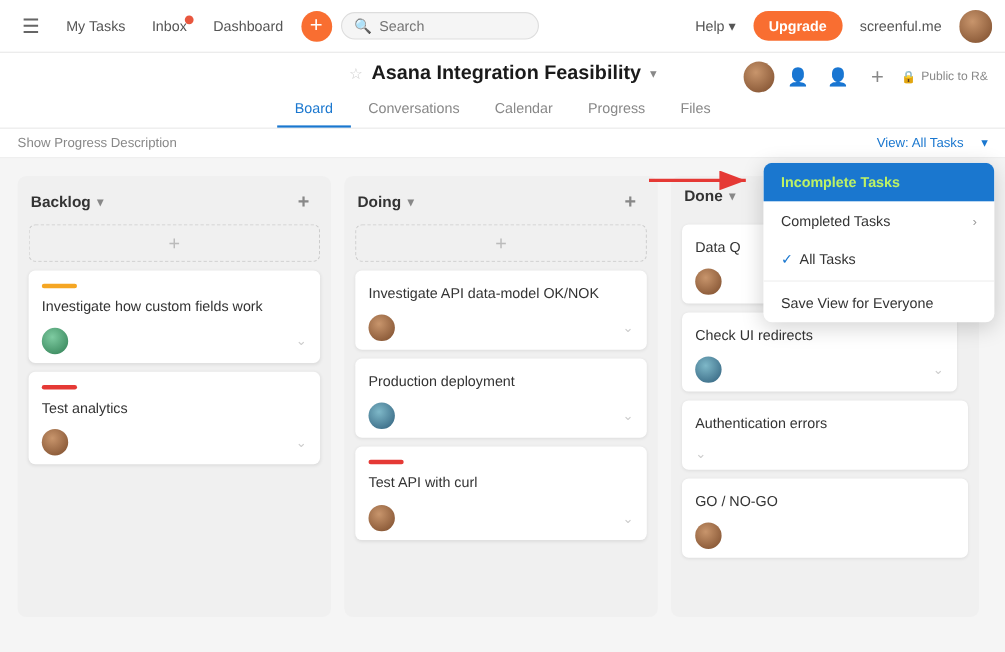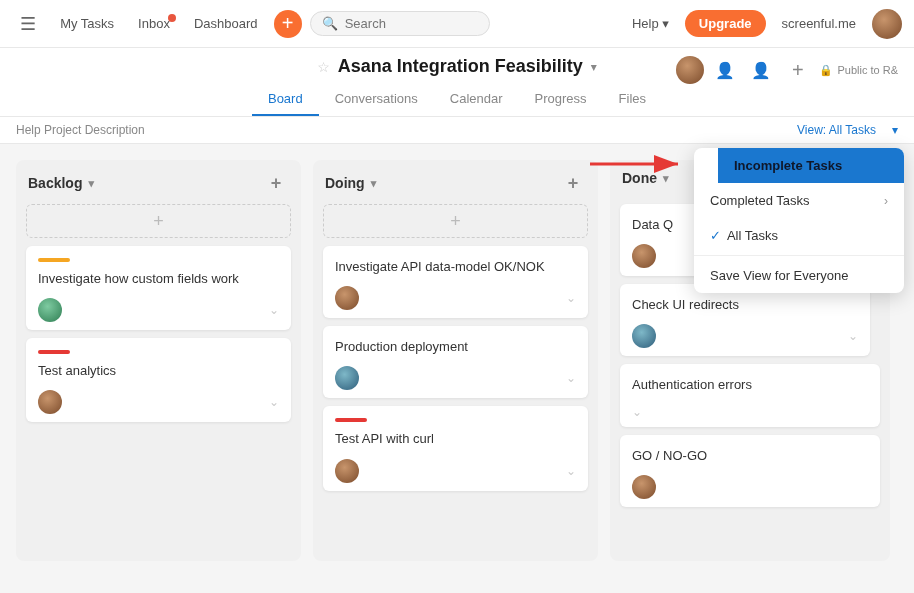--- a/index.html
+++ b/index.html
@@ -100,21 +100,21 @@
     
     .dropdown-menu {
       position: absolute; background: #fff; border-radius: 8px; box-shadow: 0 4px 20px rgba(0,0,0,0.18);
       width: 210px; z-index: 100; top: 148px; right: 10px;
       overflow: hidden;
     }
     .dropdown-item {
       display: flex; align-items: center; padding: 10px 16px; font-size: 13px;
       color: #333; cursor: pointer; justify-content: space-between;
     }
-    .dropdown-item.active-item { background: #1a77cf; color: #0f172a; font-weight: 600; margin-left: 24px; }
+    .dropdown-item.active-item { background: #1a77cf; color: #bef264; font-weight: 600; }
     .dropdown-check { color: #1a77cf; font-size: 13px; }
     .dropdown-chevron { color: #999; font-size: 12px; }
     .dropdown-divider { height: 1px; background: #eee; margin: 2px 0; }
 
     
     .red-arrow {
       position: absolute; z-index: 50;
       top: 152px; left: 590px;
       width: 100px; height: 24px;
     }
@@ -177,21 +177,21 @@
   <div class="tabs-row">
     <div class="tab active">Board</div>
     <div class="tab">Conversations</div>
     <div class="tab">Calendar</div>
     <div class="tab">Progress</div>
     <div class="tab">Files</div>
   </div>
 </div>
 
 <div class="toolbar">
-  <span class="show-desc">Help Project Description</span>
+  <span class="show-desc">Show Progress Description</span>
   <div class="toolbar-spacer"></div>
   <div class="view-trigger">
     <span>View: All Tasks</span>
     <span>▾</span>
   </div>
 </div>
 
 <div class="board">
 
   <div class="column">

